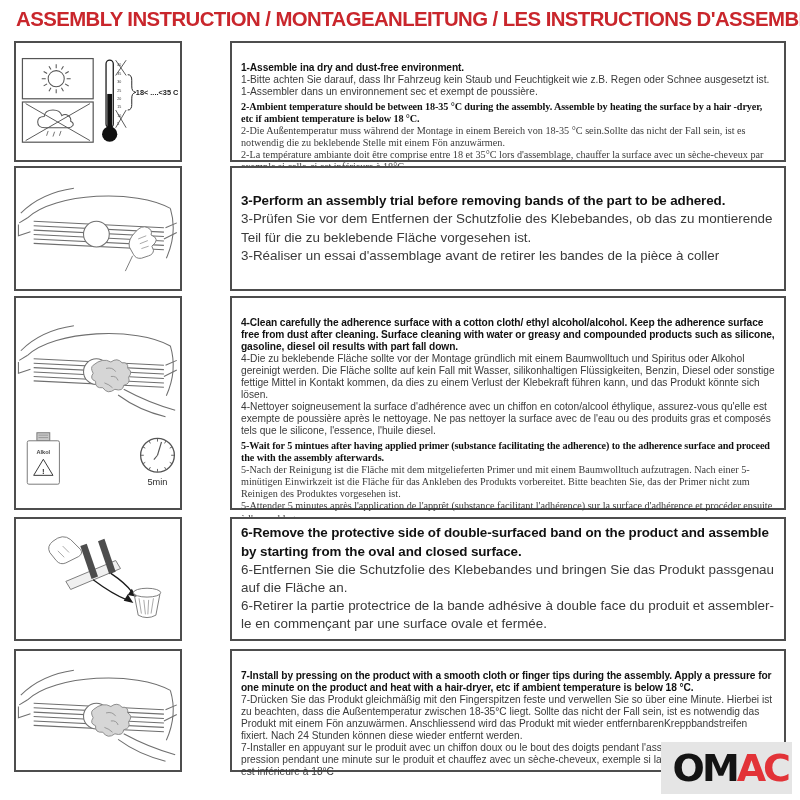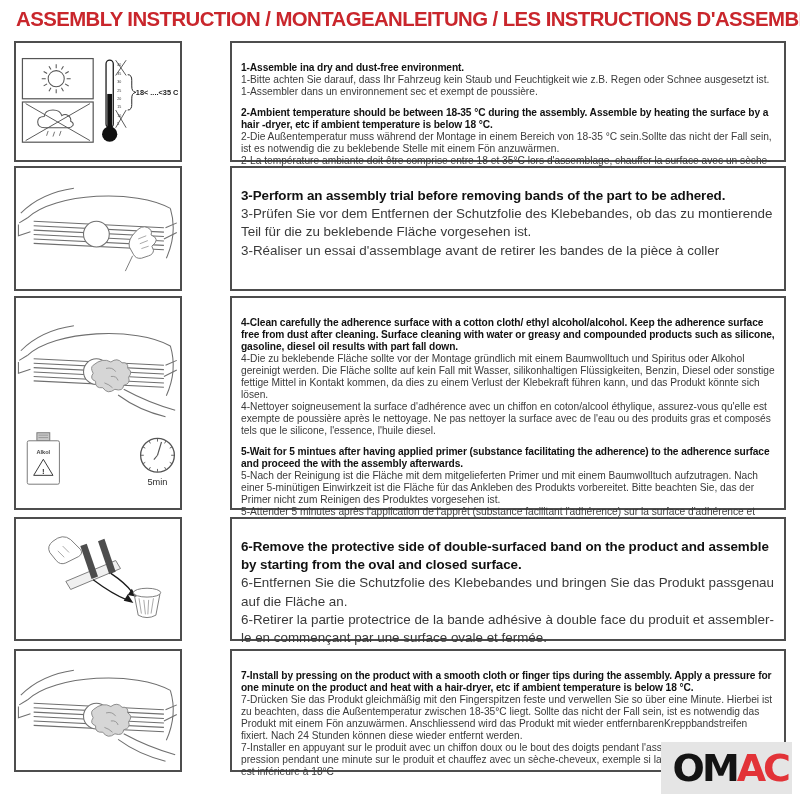--- a/index.html
+++ b/index.html
@@ -10,22 +10,22 @@
   .title { position:absolute; left:16px; top:7px; width:776px;
     color:#c9262c; font-weight:bold; font-size:21px; letter-spacing:-0.6px;
     white-space:nowrap; transform:scaleX(0.97); transform-origin:left center; }
 
   .row { position:absolute; left:14px; width:772px; }
   .cell { position:absolute; top:0; bottom:0; border:2px solid #4d4d4d; background:#fff; }
   .icon-cell { left:0; width:168px; display:flex; align-items:center; justify-content:center; }
   .text-cell { left:216px; width:556px; padding:19px 9px; color:#3a3a3a;
     font-size:10.4px; line-height:1.2; }
   .text-cell .en { font-weight:bold; color:#121212; letter-spacing:-0.1px; }
-  .step + .step { margin-top:9px; }
-  .text-cell.large { display:flex; flex-direction:column; justify-content:flex-start;
+  .step + .step { margin-top:3px;font-family:Liberation Serif, serif; }
+  .text-cell.large { display:flex; flex-direction:column; justify-content:center;
     font-size:13.4px; line-height:1.36; }
   .text-cell.dense { font-size:10.2px; line-height:1.18; }
   p { margin:0; }
 
   .logo { position:absolute; right:8px; top:742px; height:52px; background:#e5e5e5;
     display:flex; align-items:center; padding:0 4px 0 12px;
     font-family:"DejaVu Sans","Liberation Sans",sans-serif;
     font-weight:900; font-size:38px; letter-spacing:-3px; line-height:1; }
   .logo .black { color:#141414; }
   .logo .red { color:#e23338; }

